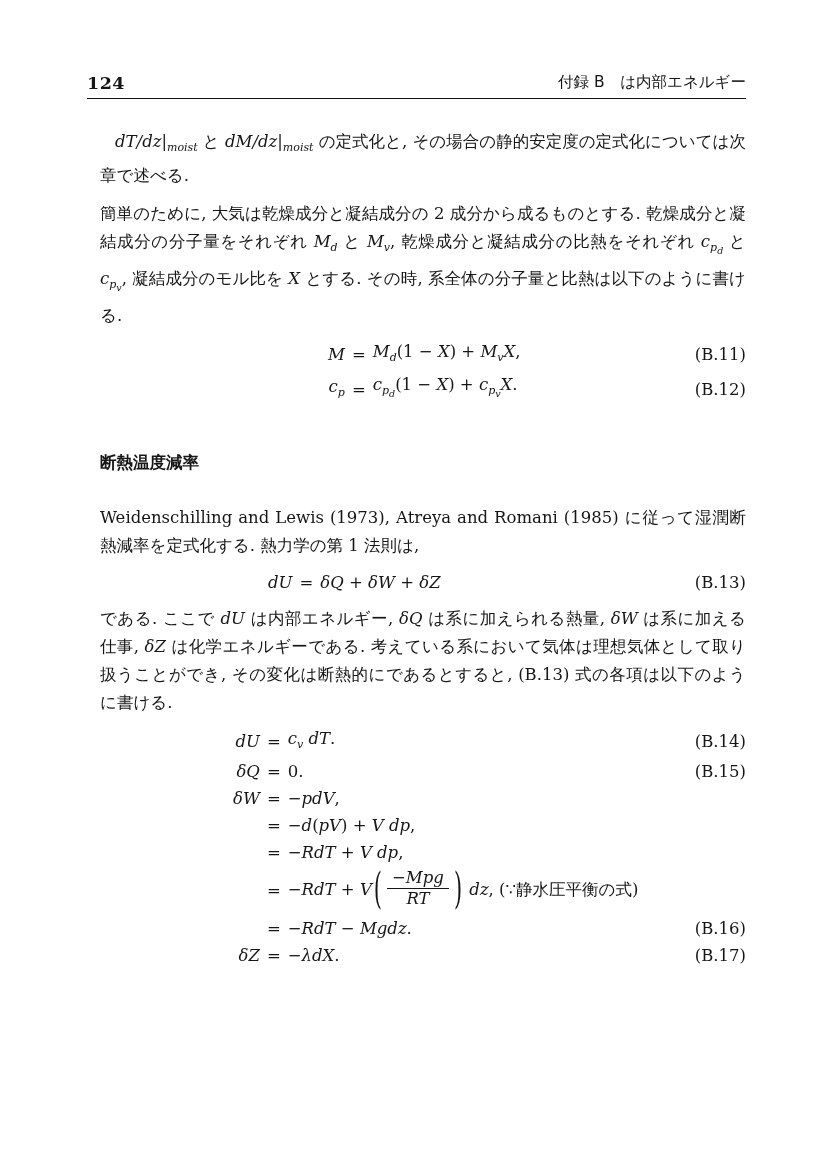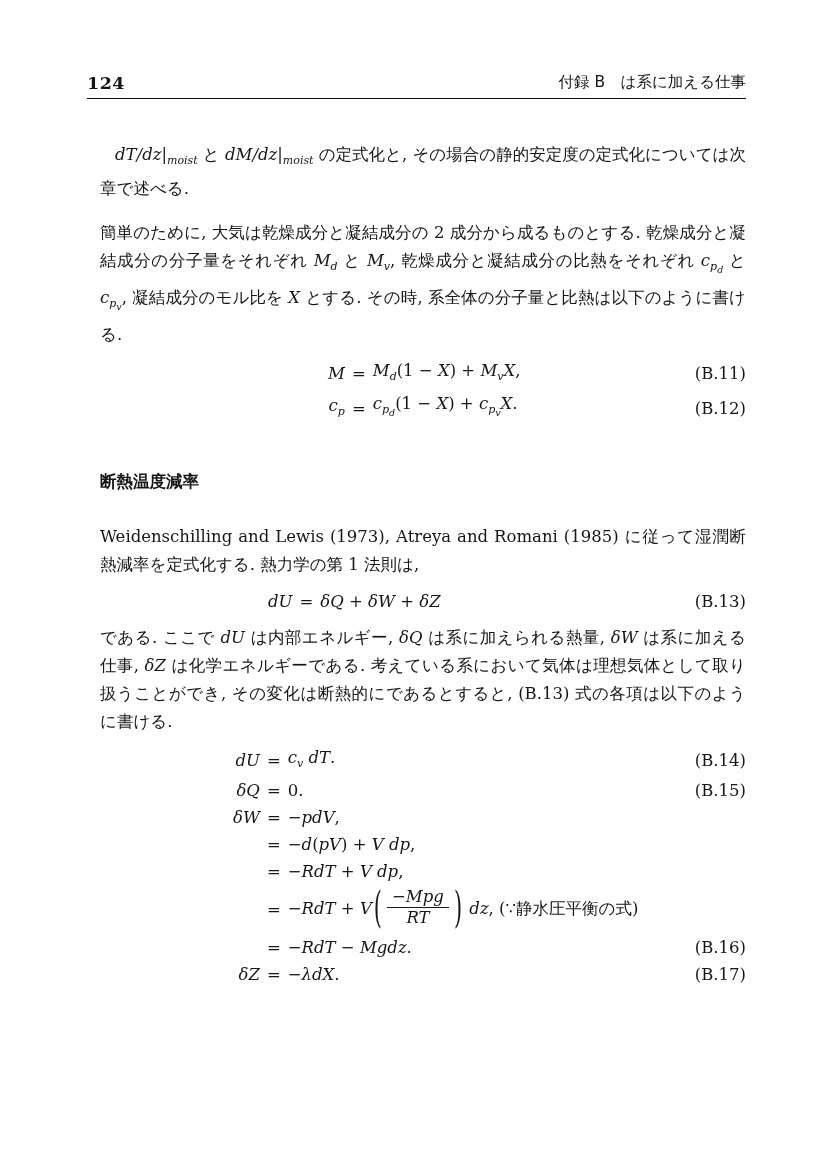--- a/index.html
+++ b/index.html
@@ -15,27 +15,27 @@
   }
   .pagenum{font-weight:bold;font-size:17.5px;letter-spacing:.5px;}
   .runhead{font-family:"DejaVu Sans","Liberation Sans",sans-serif;font-size:15.5px;}
 
   
   .pagebody{
     position:absolute;left:100px;top:121px;width:646px;
     font-size:16.5px;line-height:28px;
   }
   .para{margin:0;text-align:justify;}
-  .para-intro{text-indent:15px;margin-top:20px;}
+  .para-intro{text-indent:15px;margin-top:7px;}
   .section-heading{
     margin:40px 0 34px;font-family:"DejaVu Sans","Liberation Sans",sans-serif;
     font-weight:bold;font-size:20px;line-height:24px;letter-spacing:.3px;
   }
   .section-num{display:inline-block;margin-right:20px;}
-  .para-setup{margin-top:16px;}
+  .para-setup{margin-top:10px;}
   .subheading{
     margin:46px 0 31px;font-family:"DejaVu Sans","Liberation Sans",sans-serif;
     font-weight:bold;font-size:16.5px;line-height:20px;
   }
   .para-terms{margin-top:5px;}
 
   
   .eqblock{display:grid;grid-template-columns:auto auto 1fr 64px;align-items:center;line-height:23px;}
   .eq-molar{padding-left:228px;margin:8px 0 10px;}
   .eq-firstlaw{padding-left:168px;margin:9px 0 9px;}
@@ -60,21 +60,21 @@
     font-size:21px;line-height:1;vertical-align:middle;position:relative;top:-1px;margin:0 2px;
   }
 </style>
 </head>
 <body>
 
 <div class="page">
 
   <header class="pagehead">
     <span class="pagenum">124</span>
-    <span class="runhead">付録 B　は系に加える仕事</span>
+    <span class="runhead">付録 B　は内部エネルギー</span>
   </header>
 
   <div class="pagebody">
 
     <p class="para para-intro"><span class="seg-i">dT/dz</span><span class="seg-t">|</span><span class="seg-subi">moist</span><span class="seg-t"> と </span><span class="seg-i">dM/dz</span><span class="seg-t">|</span><span class="seg-subi">moist</span><span class="seg-t"> の定式化と, その場合の静的安定度の定式化については次章で述べる.</span></p>
 
 
 
     <p class="para para-setup"><span class="seg-t">簡単のために, 大気は乾燥成分と凝結成分の 2 成分から成るものとする. 乾燥成分と凝結成分の分子量をそれぞれ </span><span class="seg-i">M</span><span class="seg-subi">d</span><span class="seg-t"> と </span><span class="seg-i">M</span><span class="seg-subi">v</span><span class="seg-t">, 乾燥成分と凝結成分の比熱をそれぞれ </span><span class="seg-i">c</span><span class="seg-subi">p</span><span class="seg-sub2i">d</span><span class="seg-t"> と </span><span class="seg-i">c</span><span class="seg-subi">p</span><span class="seg-sub2i">v</span><span class="seg-t">, 凝結成分のモル比を </span><span class="seg-i">X</span><span class="seg-t"> とする. その時, 系全体の分子量と比熱は以下のように書ける.</span></p>
 

